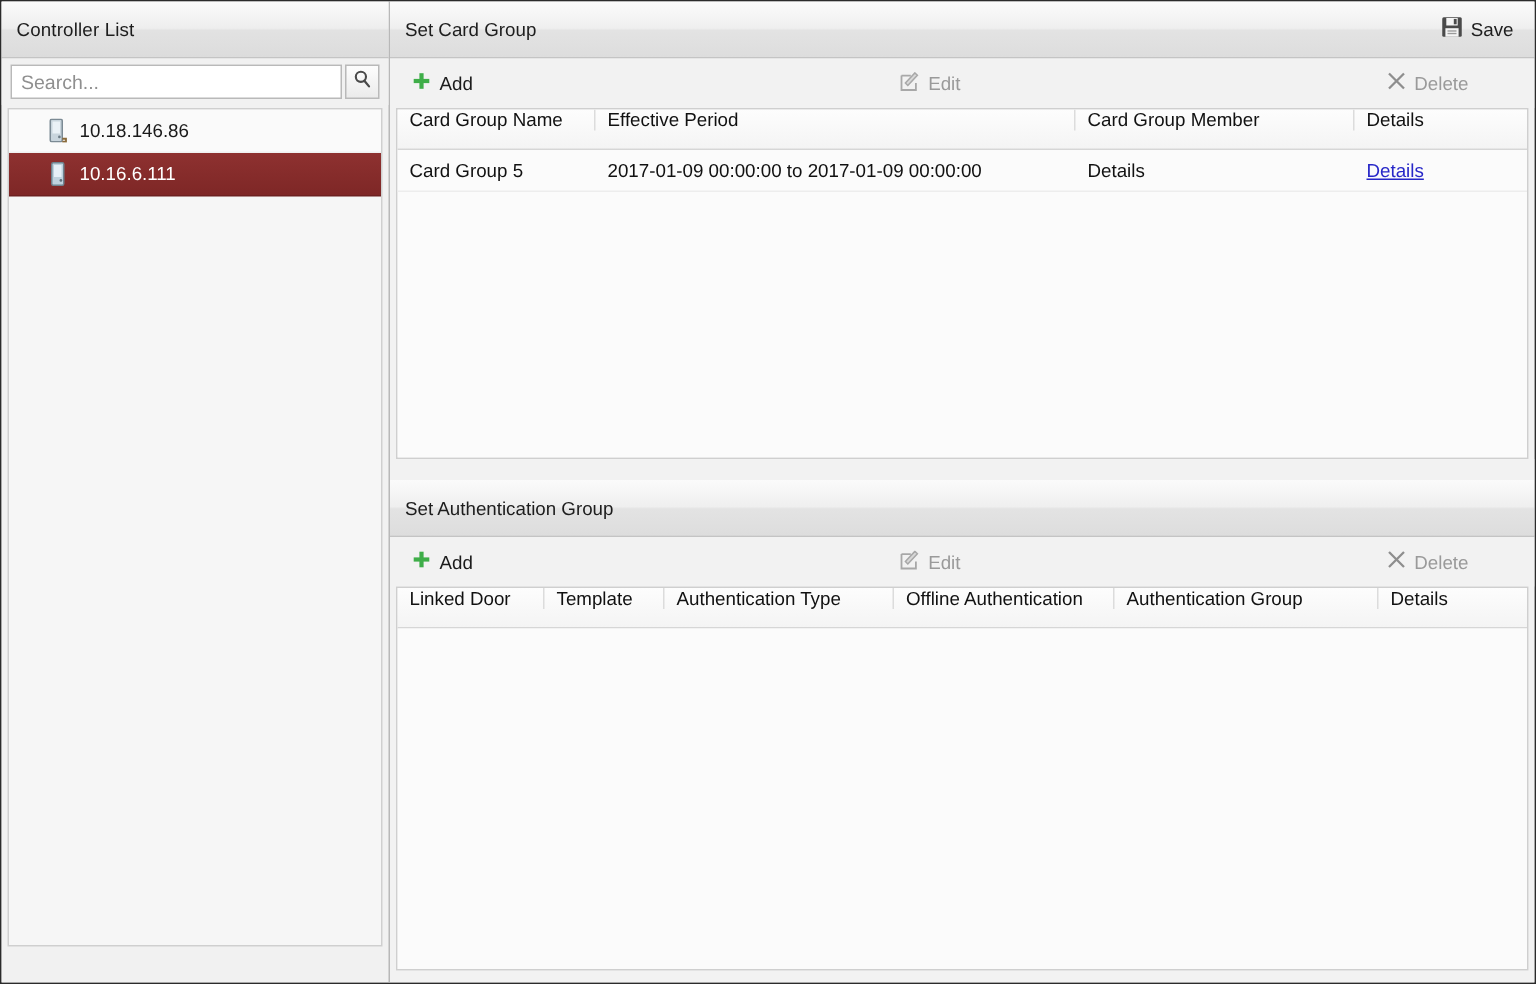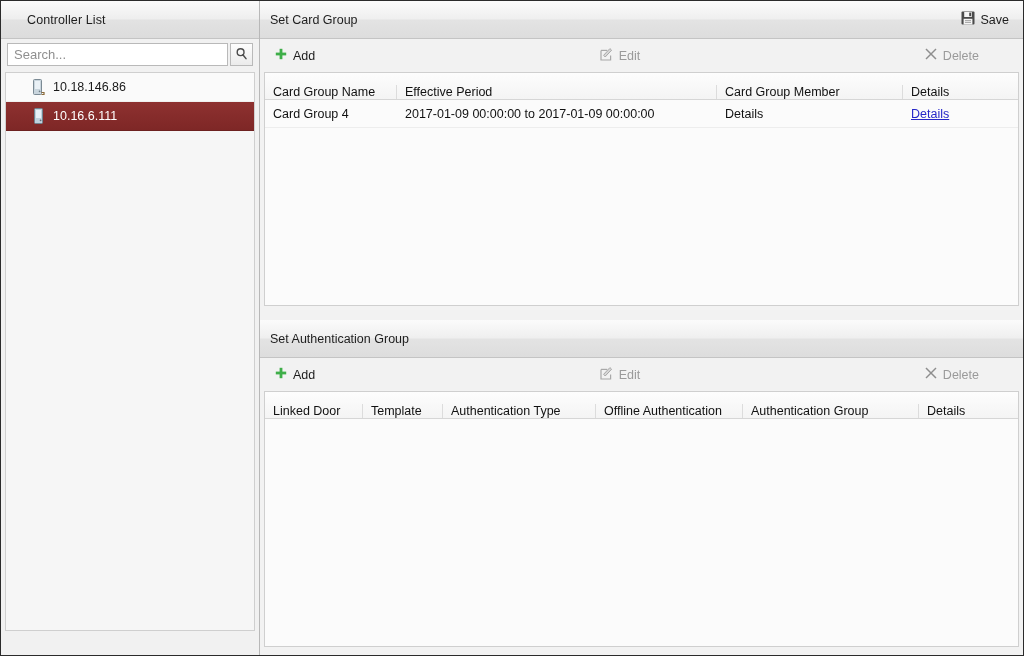--- a/index.html
+++ b/index.html
@@ -40,21 +40,20 @@
     border-bottom: 1px solid #c4c4c4;
     display: flex;
     align-items: center;
     padding: 0 10px;
   }
 
   .panel-header-title {
     font-size: 12.5px;
     color: #1d1d1d;
     letter-spacing: 0.1px;
-    margin-left: 16px;
   }
 
   .search-row {
     flex: 0 0 31px;
     height: 31px;
     display: flex;
     align-items: center;
     padding: 0 6px;
     background: #f1f1f1;
   }
@@ -186,21 +185,21 @@
     flex-direction: column;
     overflow: hidden;
   }
   .table-wrap.card-table { flex: 0 0 234px; height: 234px; }
   .table-wrap.auth-table { flex: 1 1 auto; margin-bottom: 8px; }
 
   .thead {
     height: 27px;
     flex: 0 0 27px;
     display: flex;
-    align-items: flex-end;
+    align-items: flex-start;
     background: linear-gradient(to bottom, #fdfdfd 0%, #f4f4f4 100%);
     border-bottom: 1px solid #d6d6d6;
   }
 
   .th {
     display: flex;
     align-items: center;
     font-size: 12.5px;
     color: #111111;
     padding-left: 8px;
@@ -358,21 +357,21 @@
 
     <div class="table-wrap card-table">
       <div class="thead">
         <div class="th c-name">Card Group Name</div>
         <div class="th c-period">Effective Period</div>
         <div class="th c-member">Card Group Member</div>
         <div class="th c-det">Details</div>
       </div>
       <div class="tbody">
         <div class="trow">
-          <div class="td c-name">Card Group 4</div>
+          <div class="td c-name">Card Group 5</div>
           <div class="td c-period">2017-01-09 00:00:00 to 2017-01-09 00:00:00</div>
           <div class="td c-member">Details</div>
           <div class="td c-det">
             <span class="link">Details</span>
           </div>
         </div>
       </div>
     </div>
 
     <div class="gap-row"></div>

